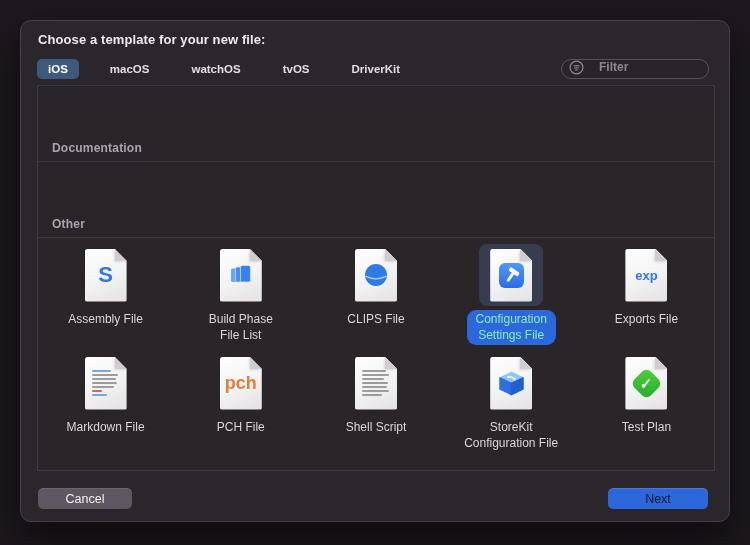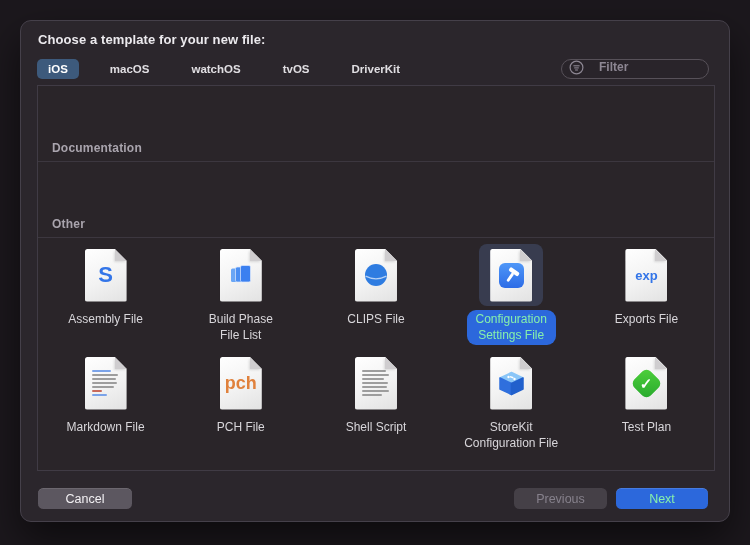--- a/index.html
+++ b/index.html
@@ -93,21 +93,21 @@
   .textlines { display:flex; flex-direction:column; gap:2.5px; width:28px; }
   .textlines i { display:block; height:1.6px; border-radius:1px; background:#9d9d9d; }
   
   .btn {
     position:absolute; height:21px; border:none; border-radius:5.5px;
     font-family:"Liberation Sans", sans-serif; font-size:12.5px; font-weight:400;
     display:flex; align-items:center; justify-content:center; cursor:default;
   }
   .btn-cancel { left:17px; top:467px; width:94px; background:#5c5760; color:#f2f0f3; box-shadow:inset 0 0.5px 0 rgba(255,255,255,0.2); }
   .btn-previous { right:122px; top:467px; width:93px; background:#454047; color:#86818c; }
-  .btn-next { right:21px; top:467px; width:92px; background:var(--accent,#2c68dc); color:#86efac; font-weight:500; box-shadow:inset 0 0.5px 0 rgba(255,255,255,0.25); }
+  .btn-next { right:21px; top:467px; width:100px; background:var(--accent,#2c68dc); color:#0f172a; font-weight:500; box-shadow:inset 0 0.5px 0 rgba(255,255,255,0.25); }
 </style>
 </head>
 <body>
 
 <div class="dialog">
   <div class="dialog-title">Choose a template for your new file:</div>
 
   <div class="tab-row">
     <div class="tabs" id="tabs">
         <span class="tab selected">iOS</span>
@@ -254,15 +254,14 @@
                 <span>✓</span>
               </div>
             </div>
           </div>
           <div class="tile-label">Test Plan</div>
         </div>
       </div>
   </div>
 
   <button class="btn btn-cancel">Cancel</button>
-  <button class="btn btn-previous" disabled="">Previous</button>
   <button class="btn btn-next">Next</button>
 </div>
 
 </body></html>

